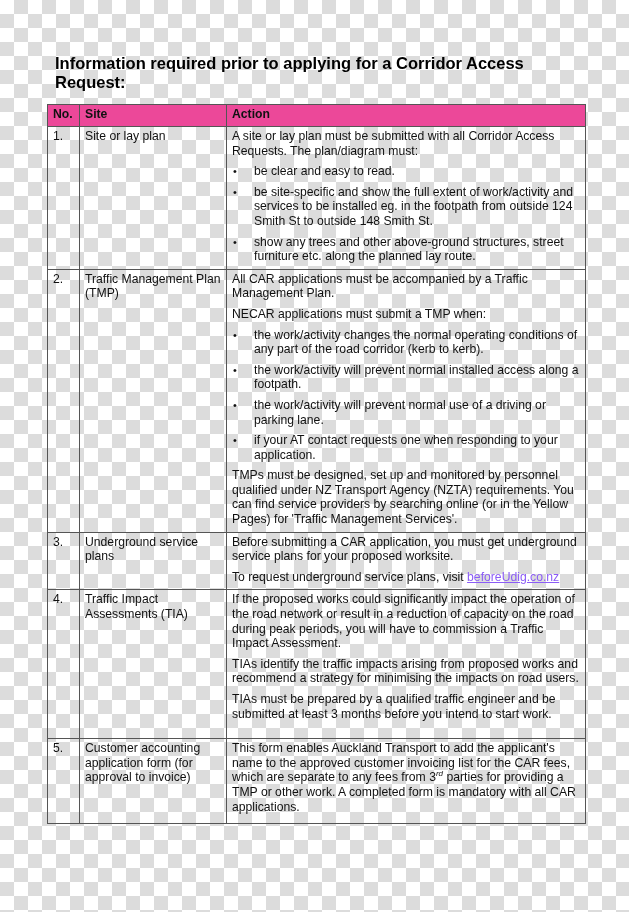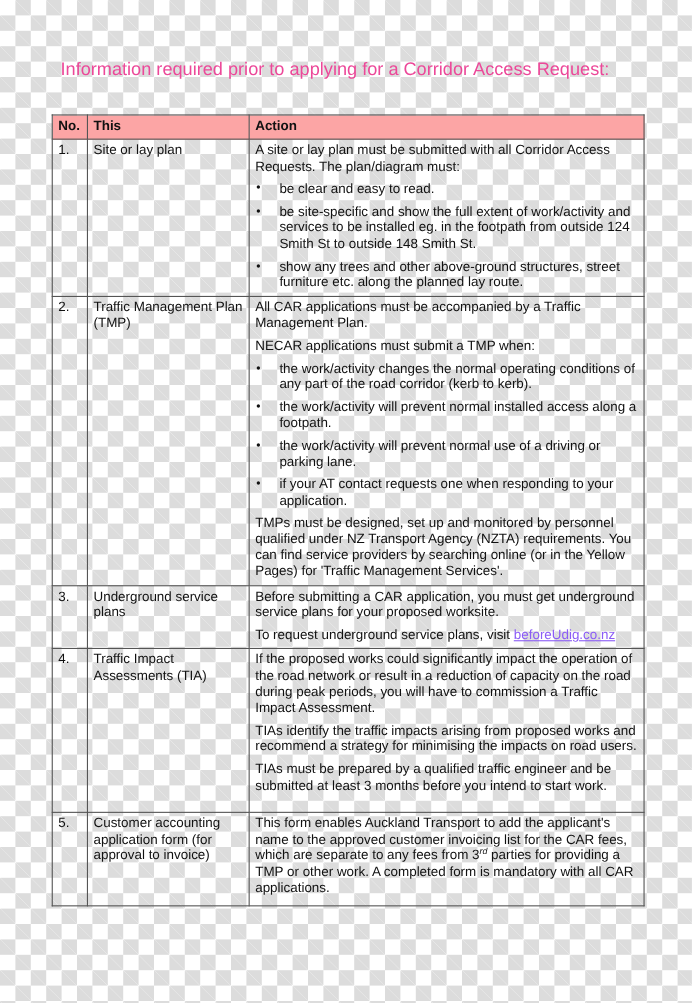--- a/index.html
+++ b/index.html
@@ -10,34 +10,34 @@
       linear-gradient(45deg, #dcdcdc 25%, transparent 25%, transparent 75%, #dcdcdc 75%),
       linear-gradient(45deg, #dcdcdc 25%, transparent 25%, transparent 75%, #dcdcdc 75%);
     background-size:28px 28px;
     background-position:0 0, 14px 14px;
     font-family:"Liberation Sans", sans-serif;
     color:#111;
   }
   .title {
     position:absolute; left:55px; top:54px; width:520px;
     font-family:"Liberation Sans", sans-serif;
-    font-weight:normal; font-size:16.5px; line-height:19px;
-    color:#ec4899;
+    font-weight:bold; font-size:16.5px; line-height:19px;
+    color:#000000;
   }
   table.req {
     position:absolute; left:47px; top:104px; width:538px;
     border-collapse:collapse; table-layout:fixed;
     font-size:12.2px; line-height:14.6px;
   }
   table.req th, table.req td {
     border:1.5px solid #555; vertical-align:top; padding:2px 5px 3px 5px;
     text-align:left;
   }
   table.req th {
-    background:#fca5a5; font-weight:bold; height:16px; padding-top:2px; padding-bottom:3px;
+    background:#ec4899; font-weight:bold; height:16px; padding-top:2px; padding-bottom:3px;
   }
   col.c-no { width:32px; }
   col.c-task { width:147px; }
   col.c-action { width:359px; }
   .para { margin:0 0 6px 0; }
   .bullet { display:flex; margin:0 0 6px 0; }
   .bullet .dot { width:21px; flex:0 0 21px; padding-left:1px; font-size:11px; }
   .bullet .btxt { flex:1; }
   .link { color:#8b5cf6; text-decoration:underline; cursor:pointer; }
   td.pad-bottom { padding-bottom:30px; }
@@ -50,21 +50,21 @@
 
 <table class="req">
   <colgroup>
       <col class="c-no">
       <col class="c-task">
       <col class="c-action">
     </colgroup>
   <thead>
     <tr>
       <th>No.</th>
-      <th>This</th>
+      <th>Site</th>
       <th>Action</th>
     </tr>
   </thead>
   <tbody>
 
     <tr>
       <td>1.</td>
       <td>Site or lay plan</td>
       <td>
         <div class="para">A site or lay plan must be submitted with all Corridor Access Requests. The plan/diagram must:</div>

